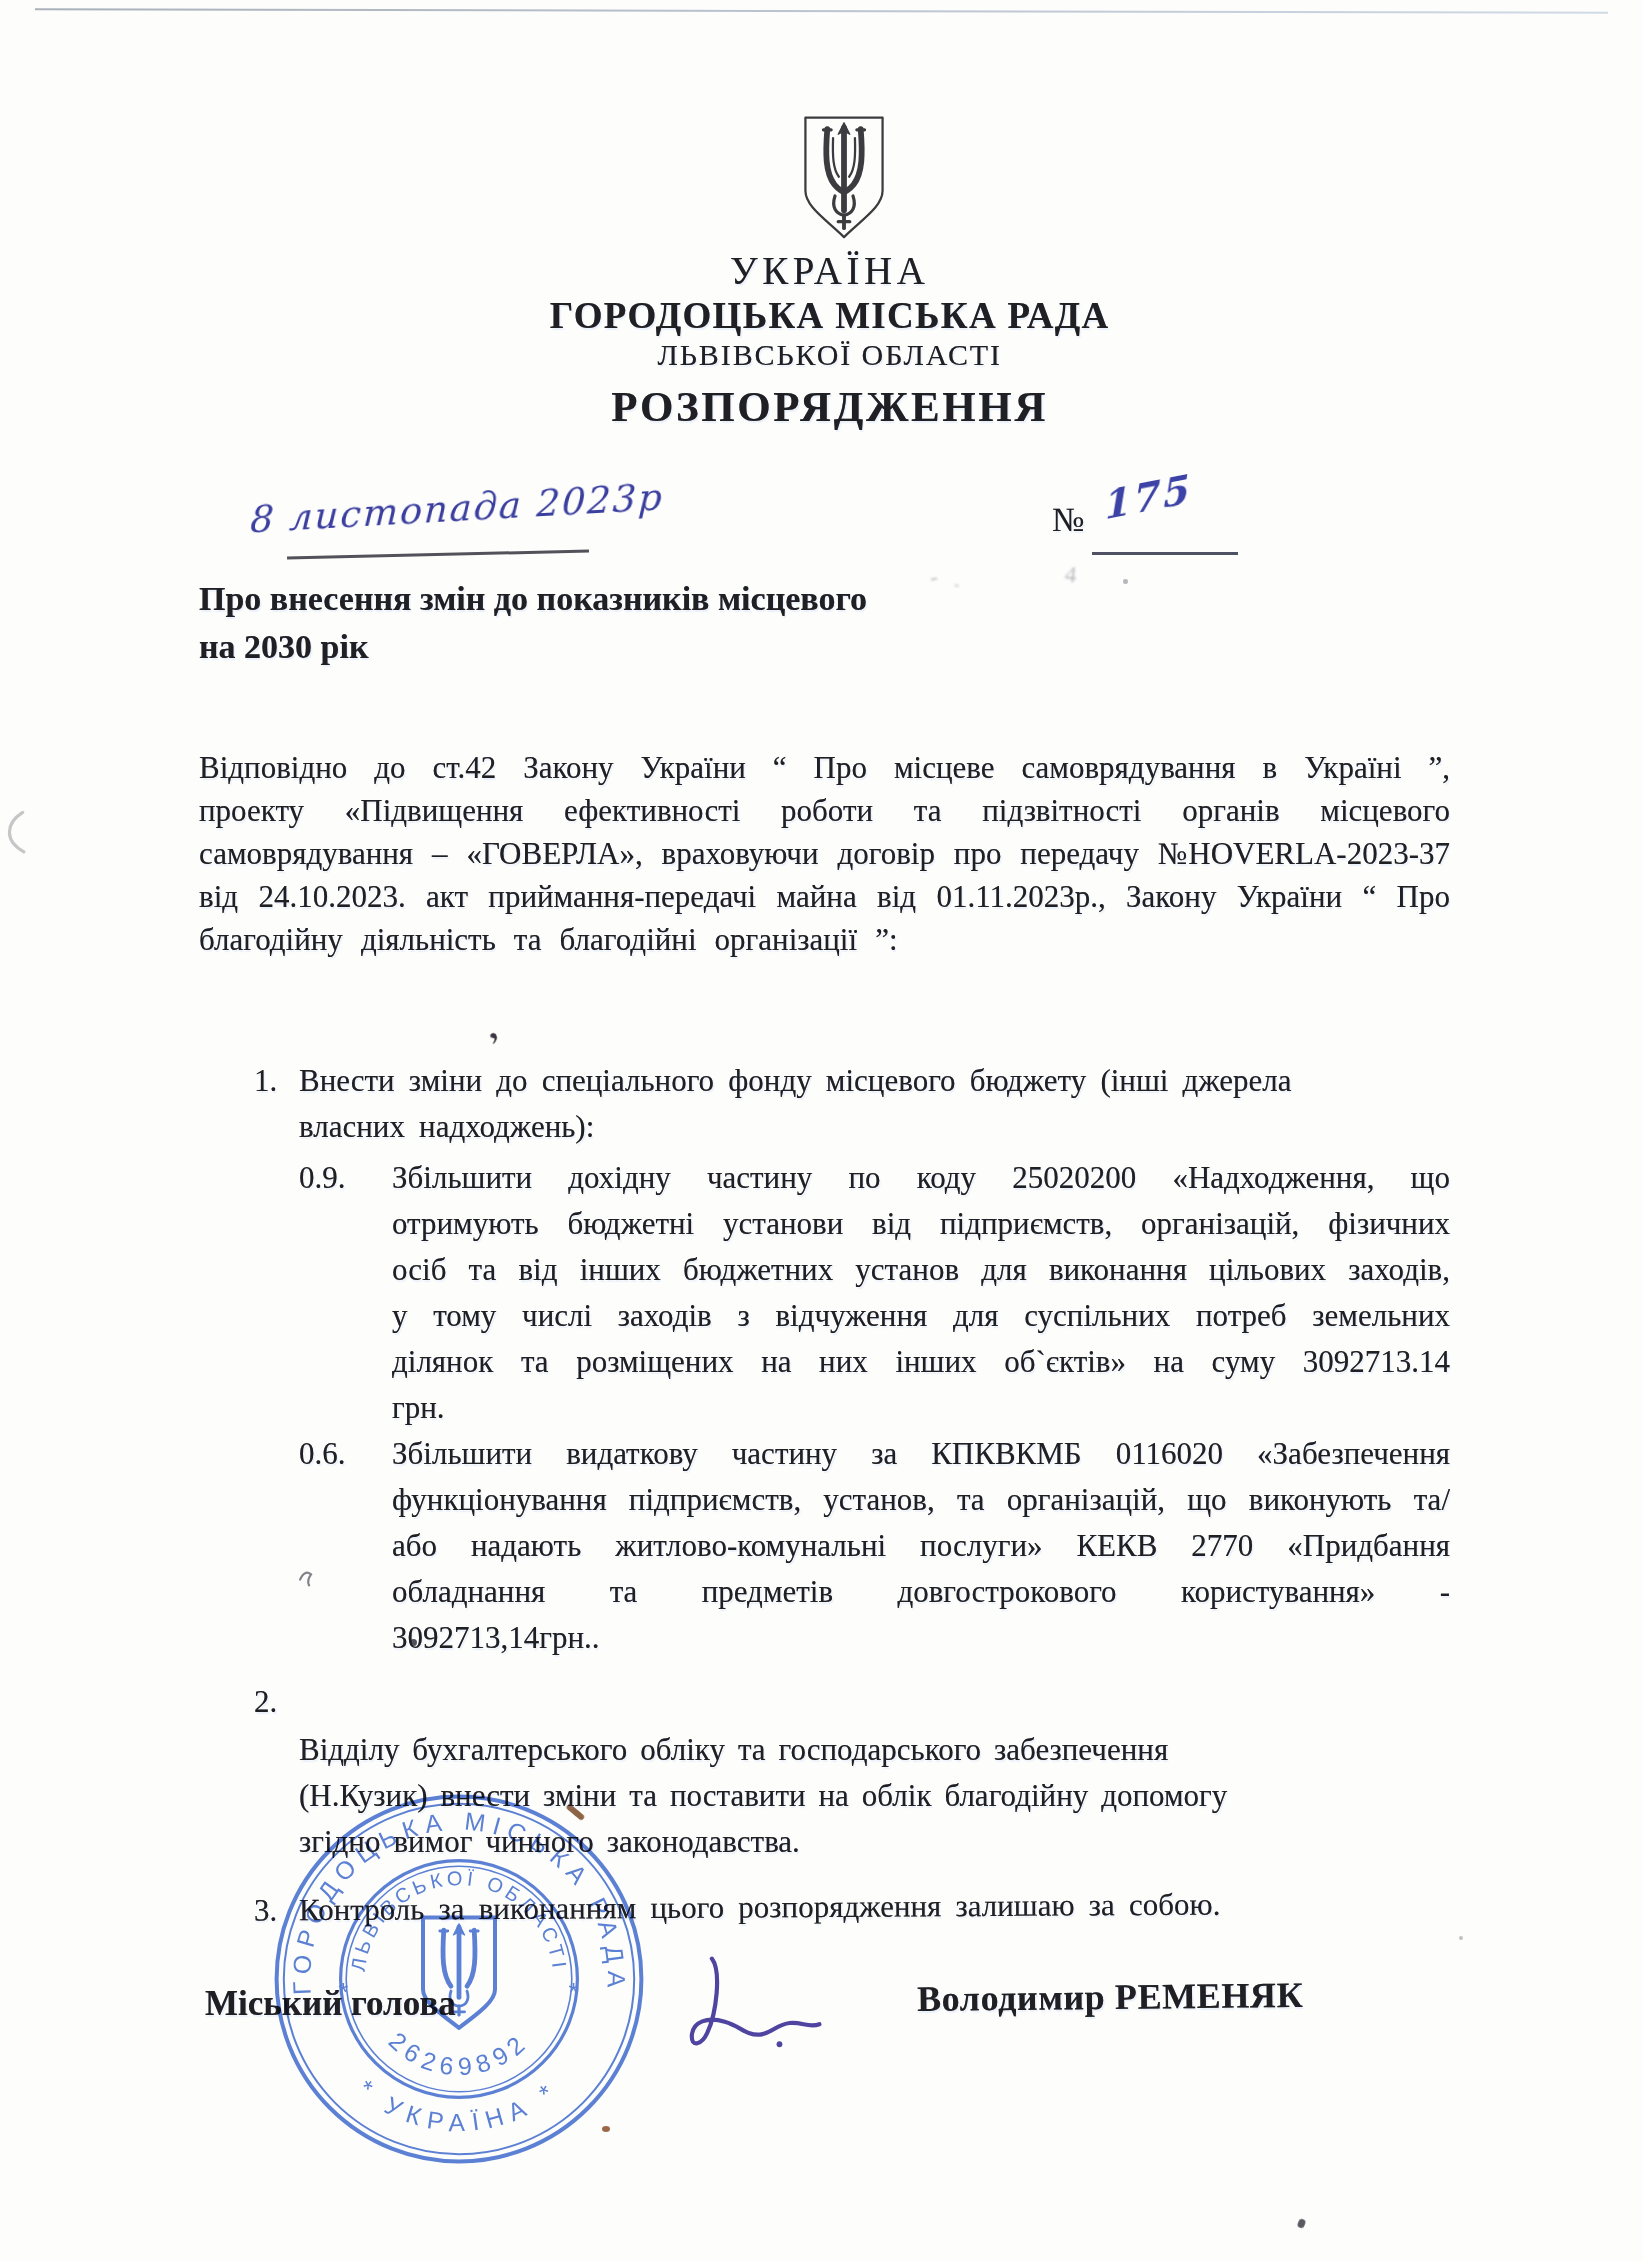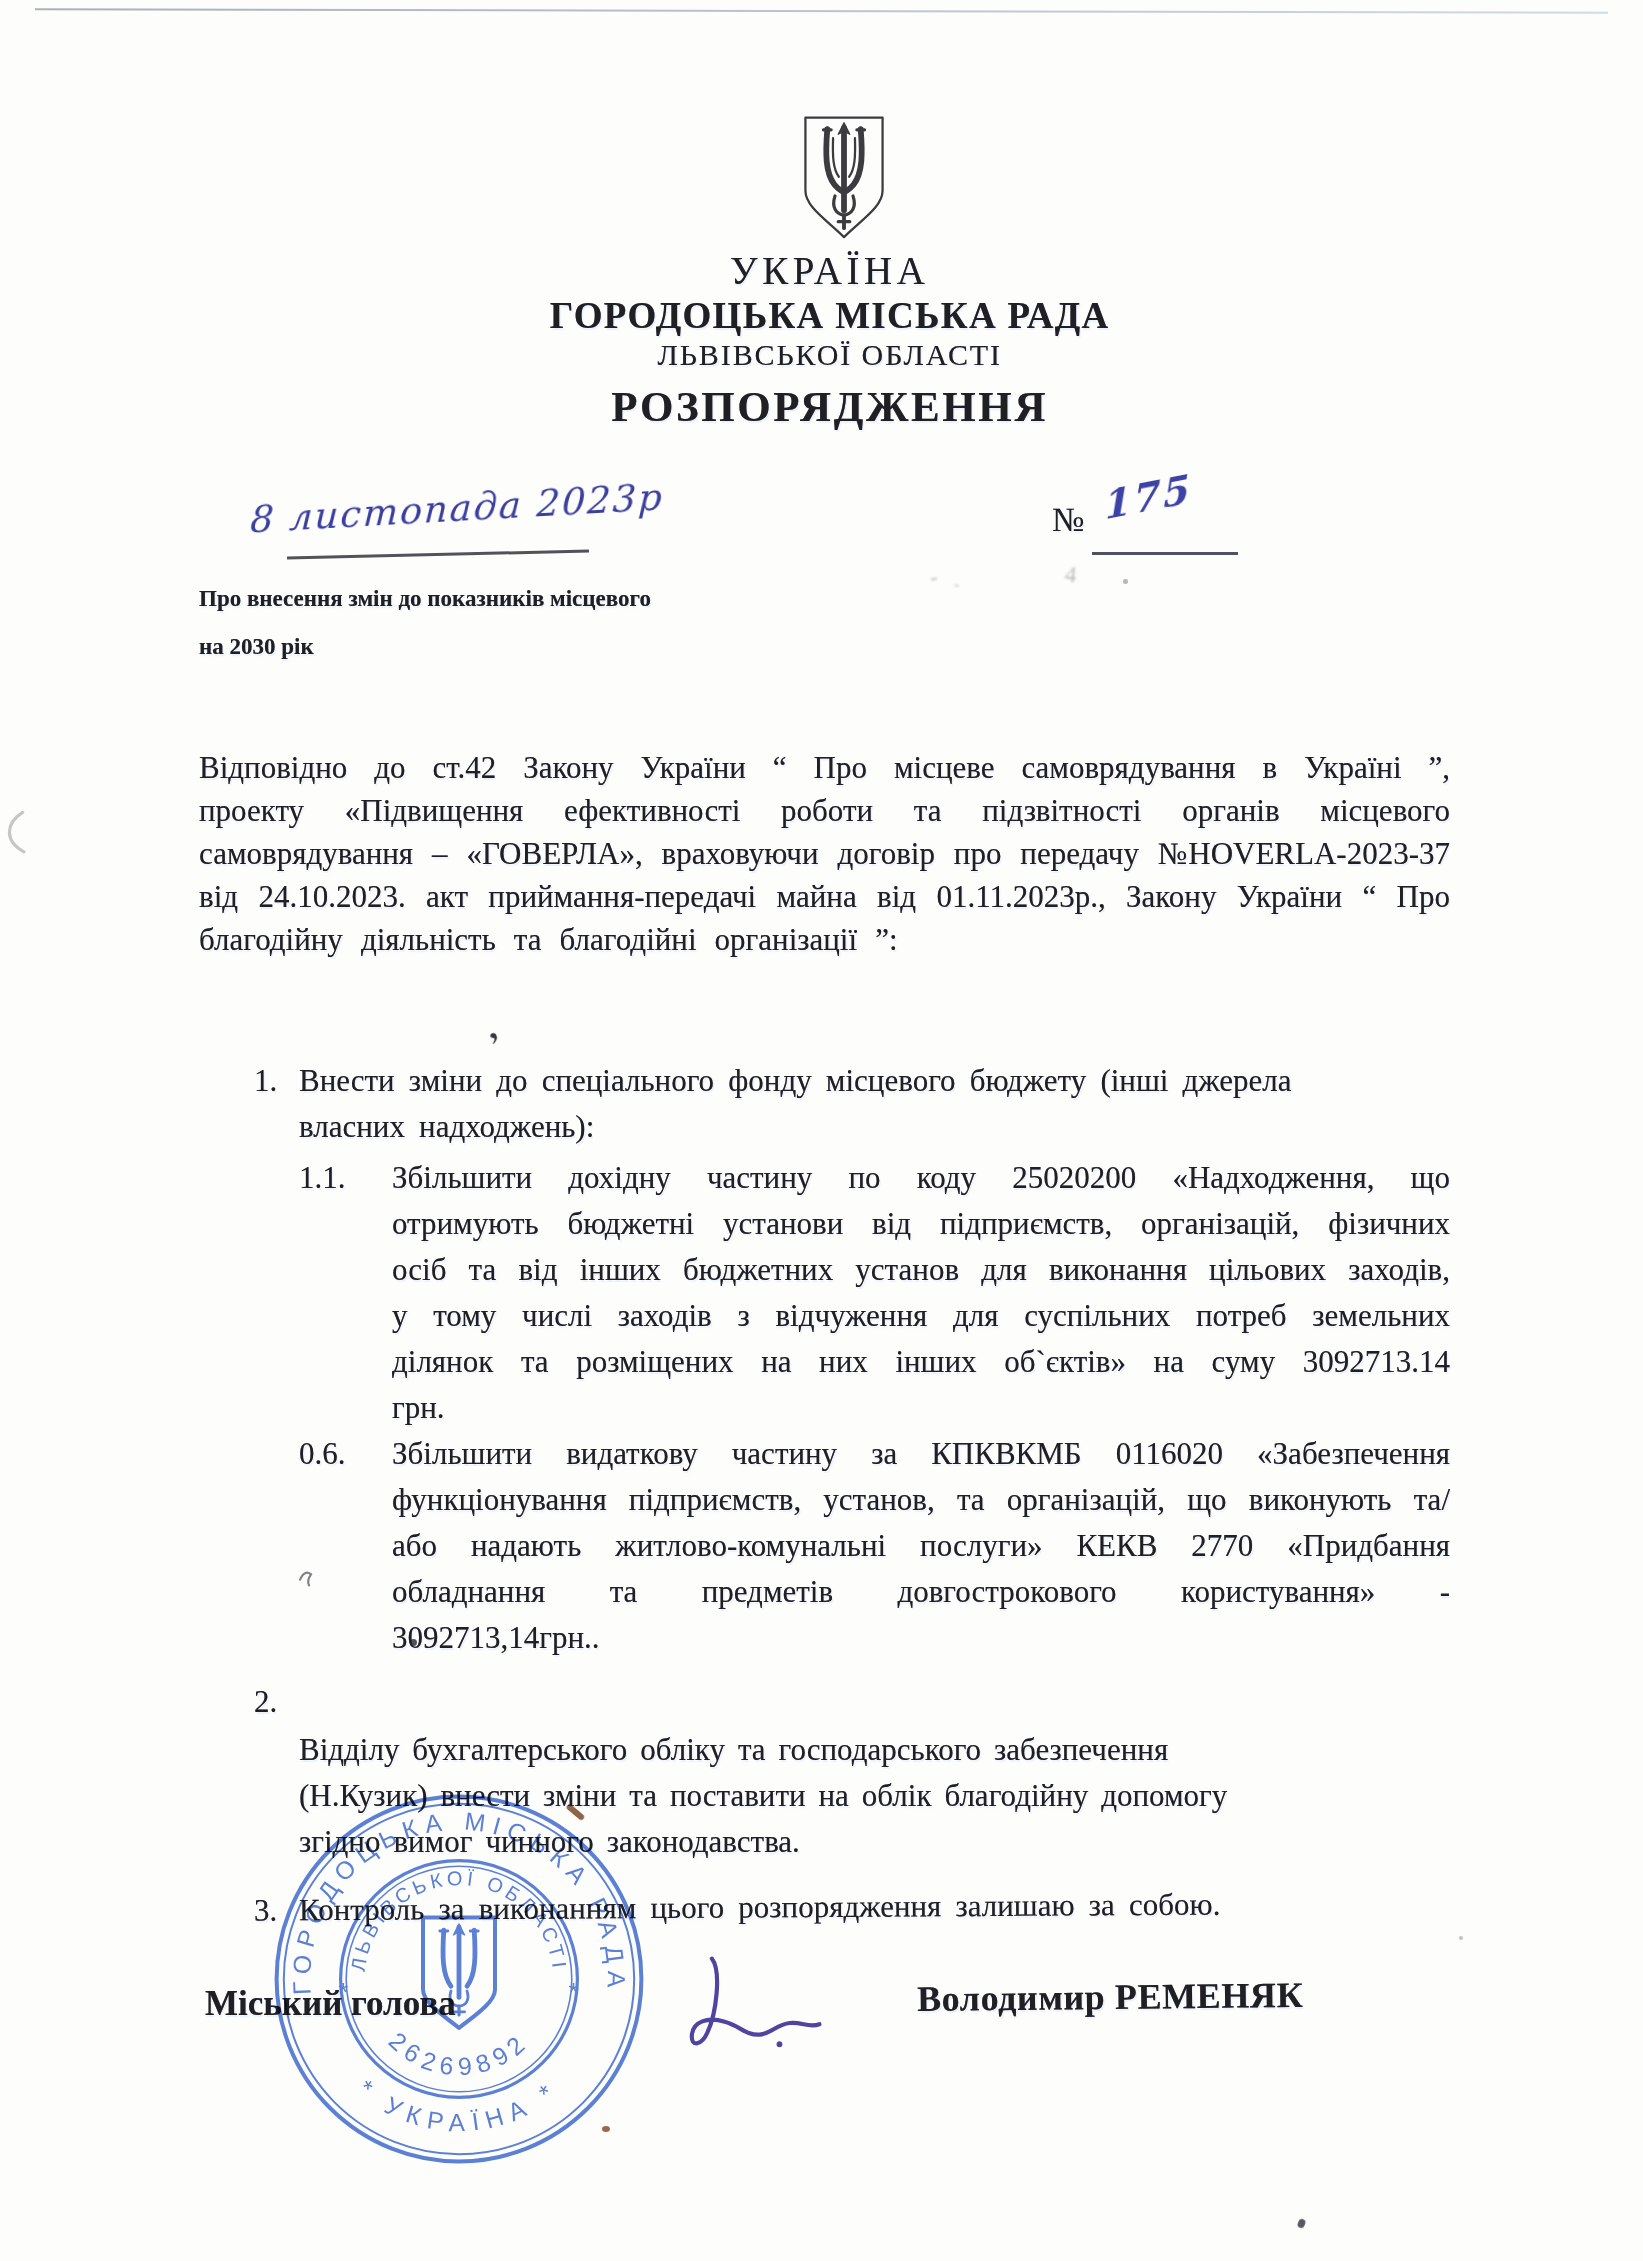--- a/index.html
+++ b/index.html
@@ -36,21 +36,21 @@
     transform:rotate(-3.2deg) skewX(-6deg);filter:blur(0.2px);}
   .date-underline{position:absolute;left:287px;top:553px;width:302px;height:2.6px;
     background:#35333c;transform:rotate(-1.3deg);opacity:.85;}
   .no-label{position:absolute;left:1052px;top:501px;font-size:34px;}
   .no-underline{position:absolute;left:1092px;top:552px;width:146px;height:2.6px;
     background:#2f3446;opacity:.85;}
   .no-hand{position:absolute;left:1104px;top:473px;font-size:39px;font-weight:bold;
     letter-spacing:2.6px;transform:rotate(-11deg) skewX(-10deg);filter:blur(0.2px);color:#3d43a6;}
 
   
-  .subject{position:absolute;left:199px;top:575px;width:967px;font-size:23px;
+  .subject{position:absolute;left:199px;top:575px;width:967px;font-size:34px;
     font-weight:bold;line-height:48px;}
 
   
   .intro{position:absolute;left:199px;top:746px;width:1251px;font-size:31px;
     line-height:43px;text-align:justify;word-spacing:10.3px;}
 
   
   .list{position:absolute;left:199px;top:1058px;width:1251px;font-size:31px;}
   .item{display:flex;align-items:flex-start;line-height:46px;}
   .item .num{flex:none;width:45px;margin-left:55px;}
@@ -132,21 +132,21 @@
   </div>
 
   <div class="intro typed">Відповідно до ст.42 Закону України “ Про місцеве самоврядування в Україні ”, проекту «Підвищення ефективності роботи та підзвітності органів місцевого самоврядування – «ГОВЕРЛА», враховуючи договір про передачу №HOVERLA-2023-37 від 24.10.2023. акт приймання-передачі майна від 01.11.2023р., Закону України “ Про благодійну діяльність та благодійні організації ”:</div>
 
   <div class="list typed">
     <div class="item lvl1 i1">
       <span class="num">1.</span>
       <span class="txt">Внести зміни до спеціального фонду місцевого бюджету (інші джерела власних надходжень):</span>
     </div>
     <div class="item sub g1">
-      <span class="num">1.1.</span>
+      <span class="num">0.9.</span>
       <span class="txt">Збільшити дохідну частину по коду 25020200 «Надходження, що отримують бюджетні установи від підприємств, організацій, фізичних осіб та від інших бюджетних установ для виконання цільових заходів, у тому числі заходів з відчуження для суспільних потреб земельних ділянок та розміщених на них інших об`єктів» на суму 3092713.14 грн.</span>
     </div>
     <div class="item sub">
       <span class="num">0.6.</span>
       <span class="txt">Збільшити видаткову частину за КПКВКМБ 0116020 «Забезпечення функціонування підприємств, установ, та організацій, що виконують та/або надають житлово-комунальні послуги» КЕКВ 2770 «Придбання обладнання та  предметів довгострокового користування» - 3092713,14грн..</span>
     </div>
     <div class="item lvl1 i2">
       <span class="num">2.</span>
       <span class="txt">Відділу бухгалтерського обліку та господарського забезпечення (Н.Кузик) внести зміни  та поставити на облік  благодійну допомогу згідно вимог чинного законодавства.</span>
     </div>

